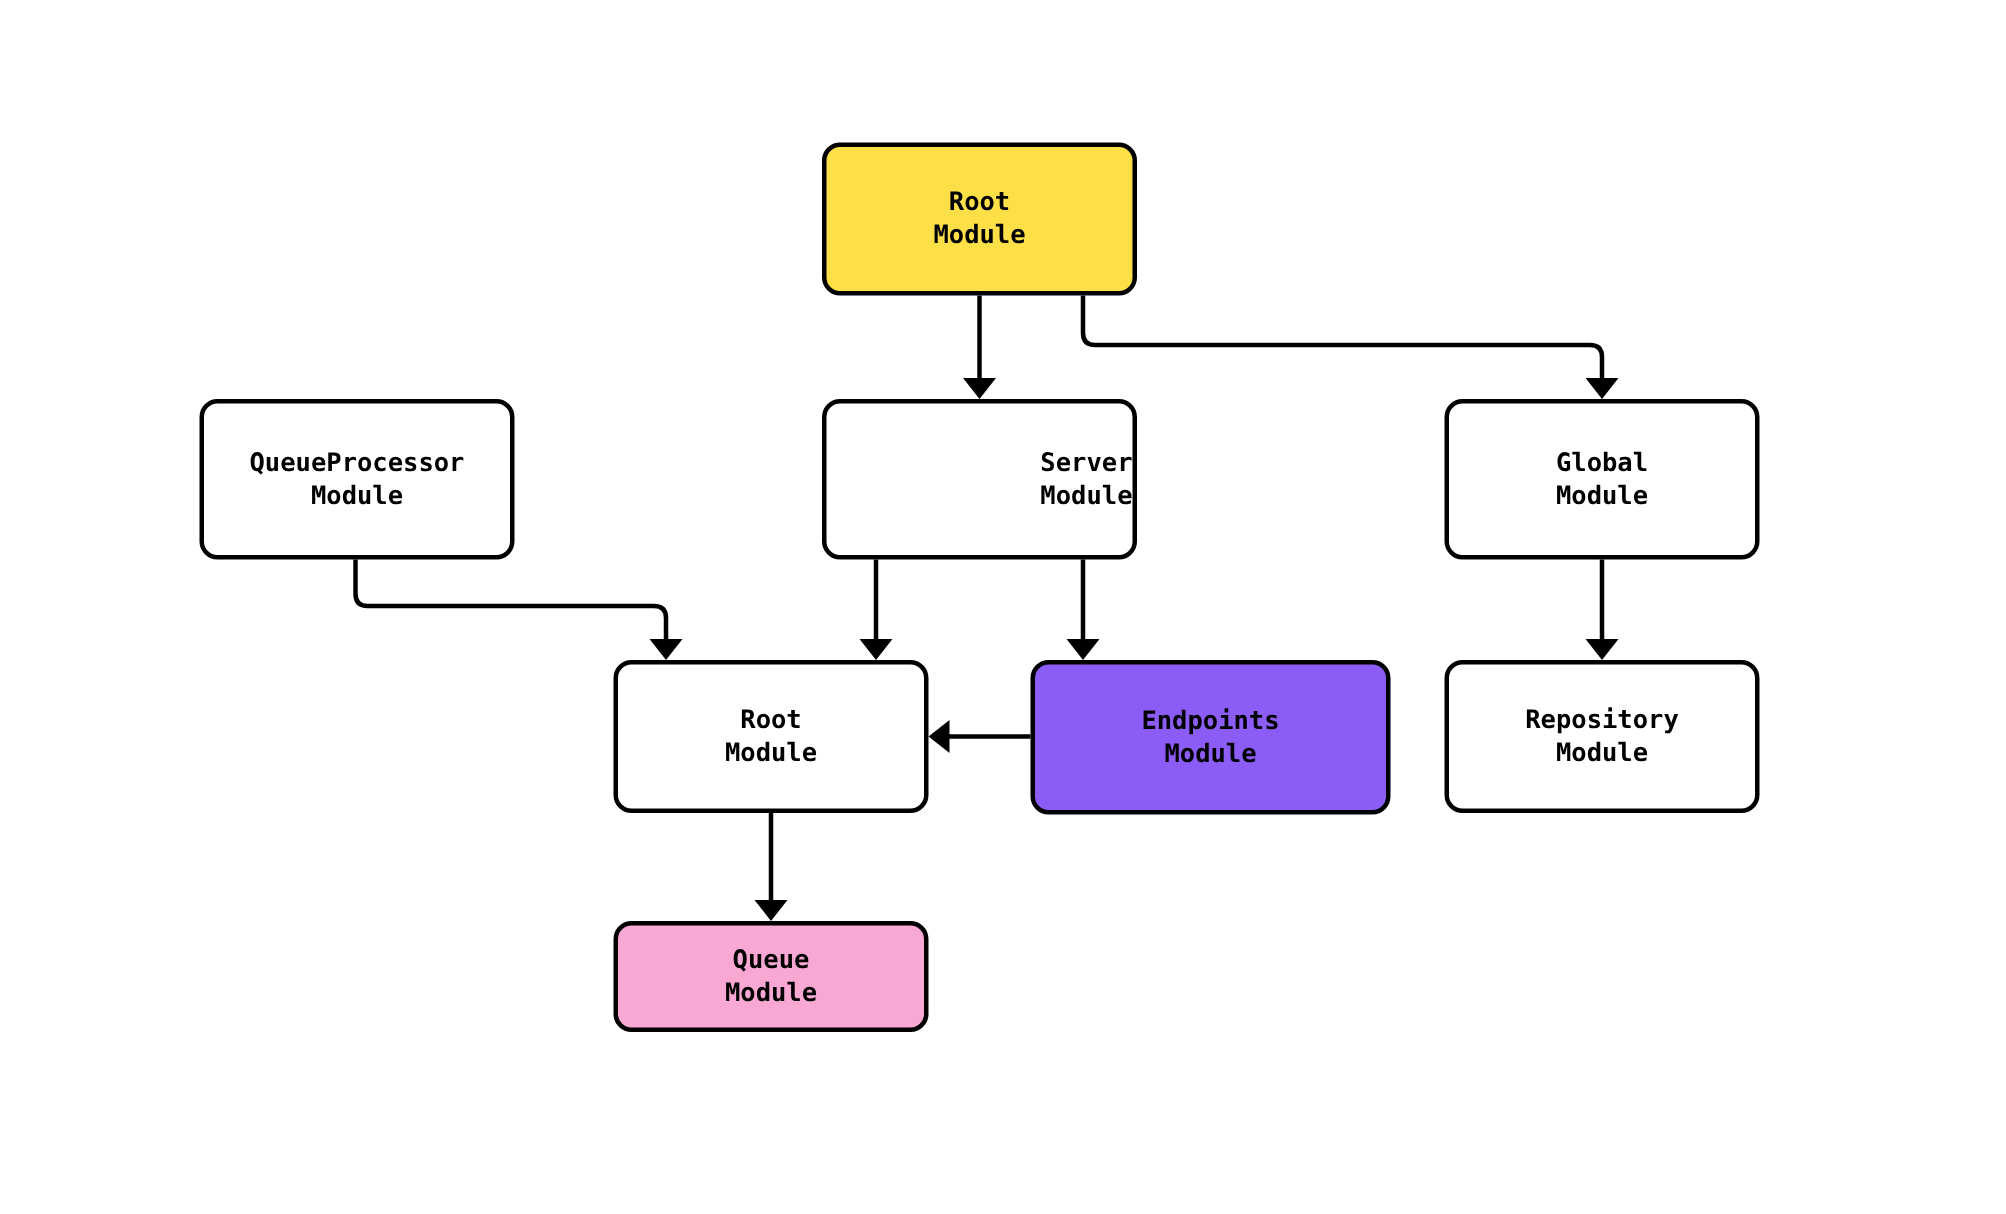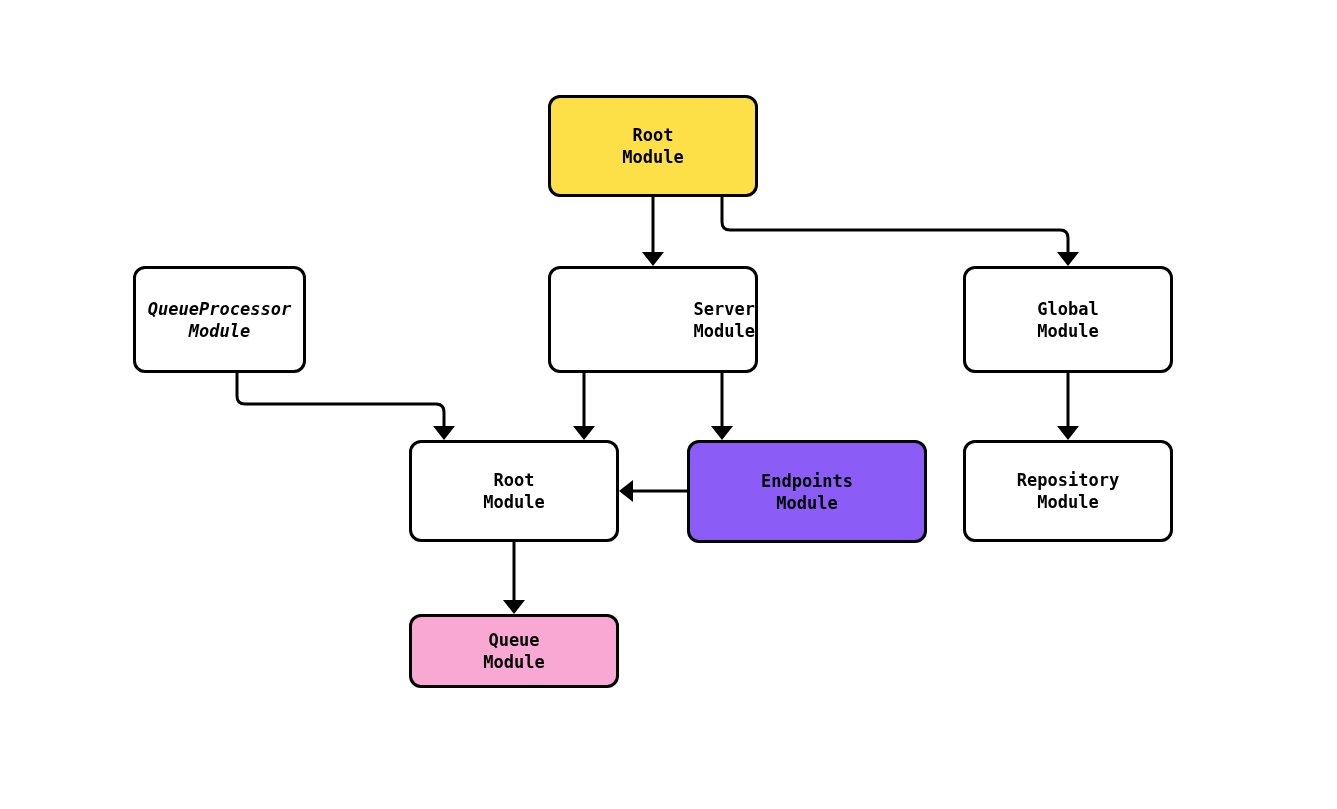--- a/index.html
+++ b/index.html
@@ -88,21 +88,21 @@
         <path d="M 514,542 L 514,603" fill="none" stroke="#000000" stroke-width="3" stroke-linecap="butt" stroke-linejoin="round"></path>
         <polygon points="503,600 525,600 514,614" fill="#000000"></polygon>
       </g>
     </svg>
 
   <div class="node" style="left: 548px; top: 95px; width: 210px; height: 102px; border-color: rgb(0, 0, 0); background: #fde047; border-width: 3px;">
     <span class="node-line">Root</span>
     <span class="node-line">Module</span>
   </div>
 
-  <div class="node" style="left: 133px; top: 266px; width: 173px; height: 107px; border-color: rgb(0, 0, 0); background: rgb(255, 255, 255); border-width: 3px; font-style: italic;">
+  <div class="node" style="left: 133px; top: 266px; width: 210px; height: 107px; border-color: rgb(0, 0, 0); background: rgb(255, 255, 255); border-width: 3px;">
     <span class="node-line">QueueProcessor</span>
     <span class="node-line">Module</span>
   </div>
 
   <div class="node" style="left: 548px; top: 266px; width: 210px; height: 107px; border-color: rgb(0, 0, 0); background: rgb(255, 255, 255); border-width: 3px; align-items: flex-end;">
     <span class="node-line">Server</span>
     <span class="node-line">Module</span>
   </div>
 
   <div class="node" style="left: 963px; top: 266px; width: 210px; height: 107px; border-color: rgb(0, 0, 0); background: rgb(255, 255, 255); border-width: 3px;">

